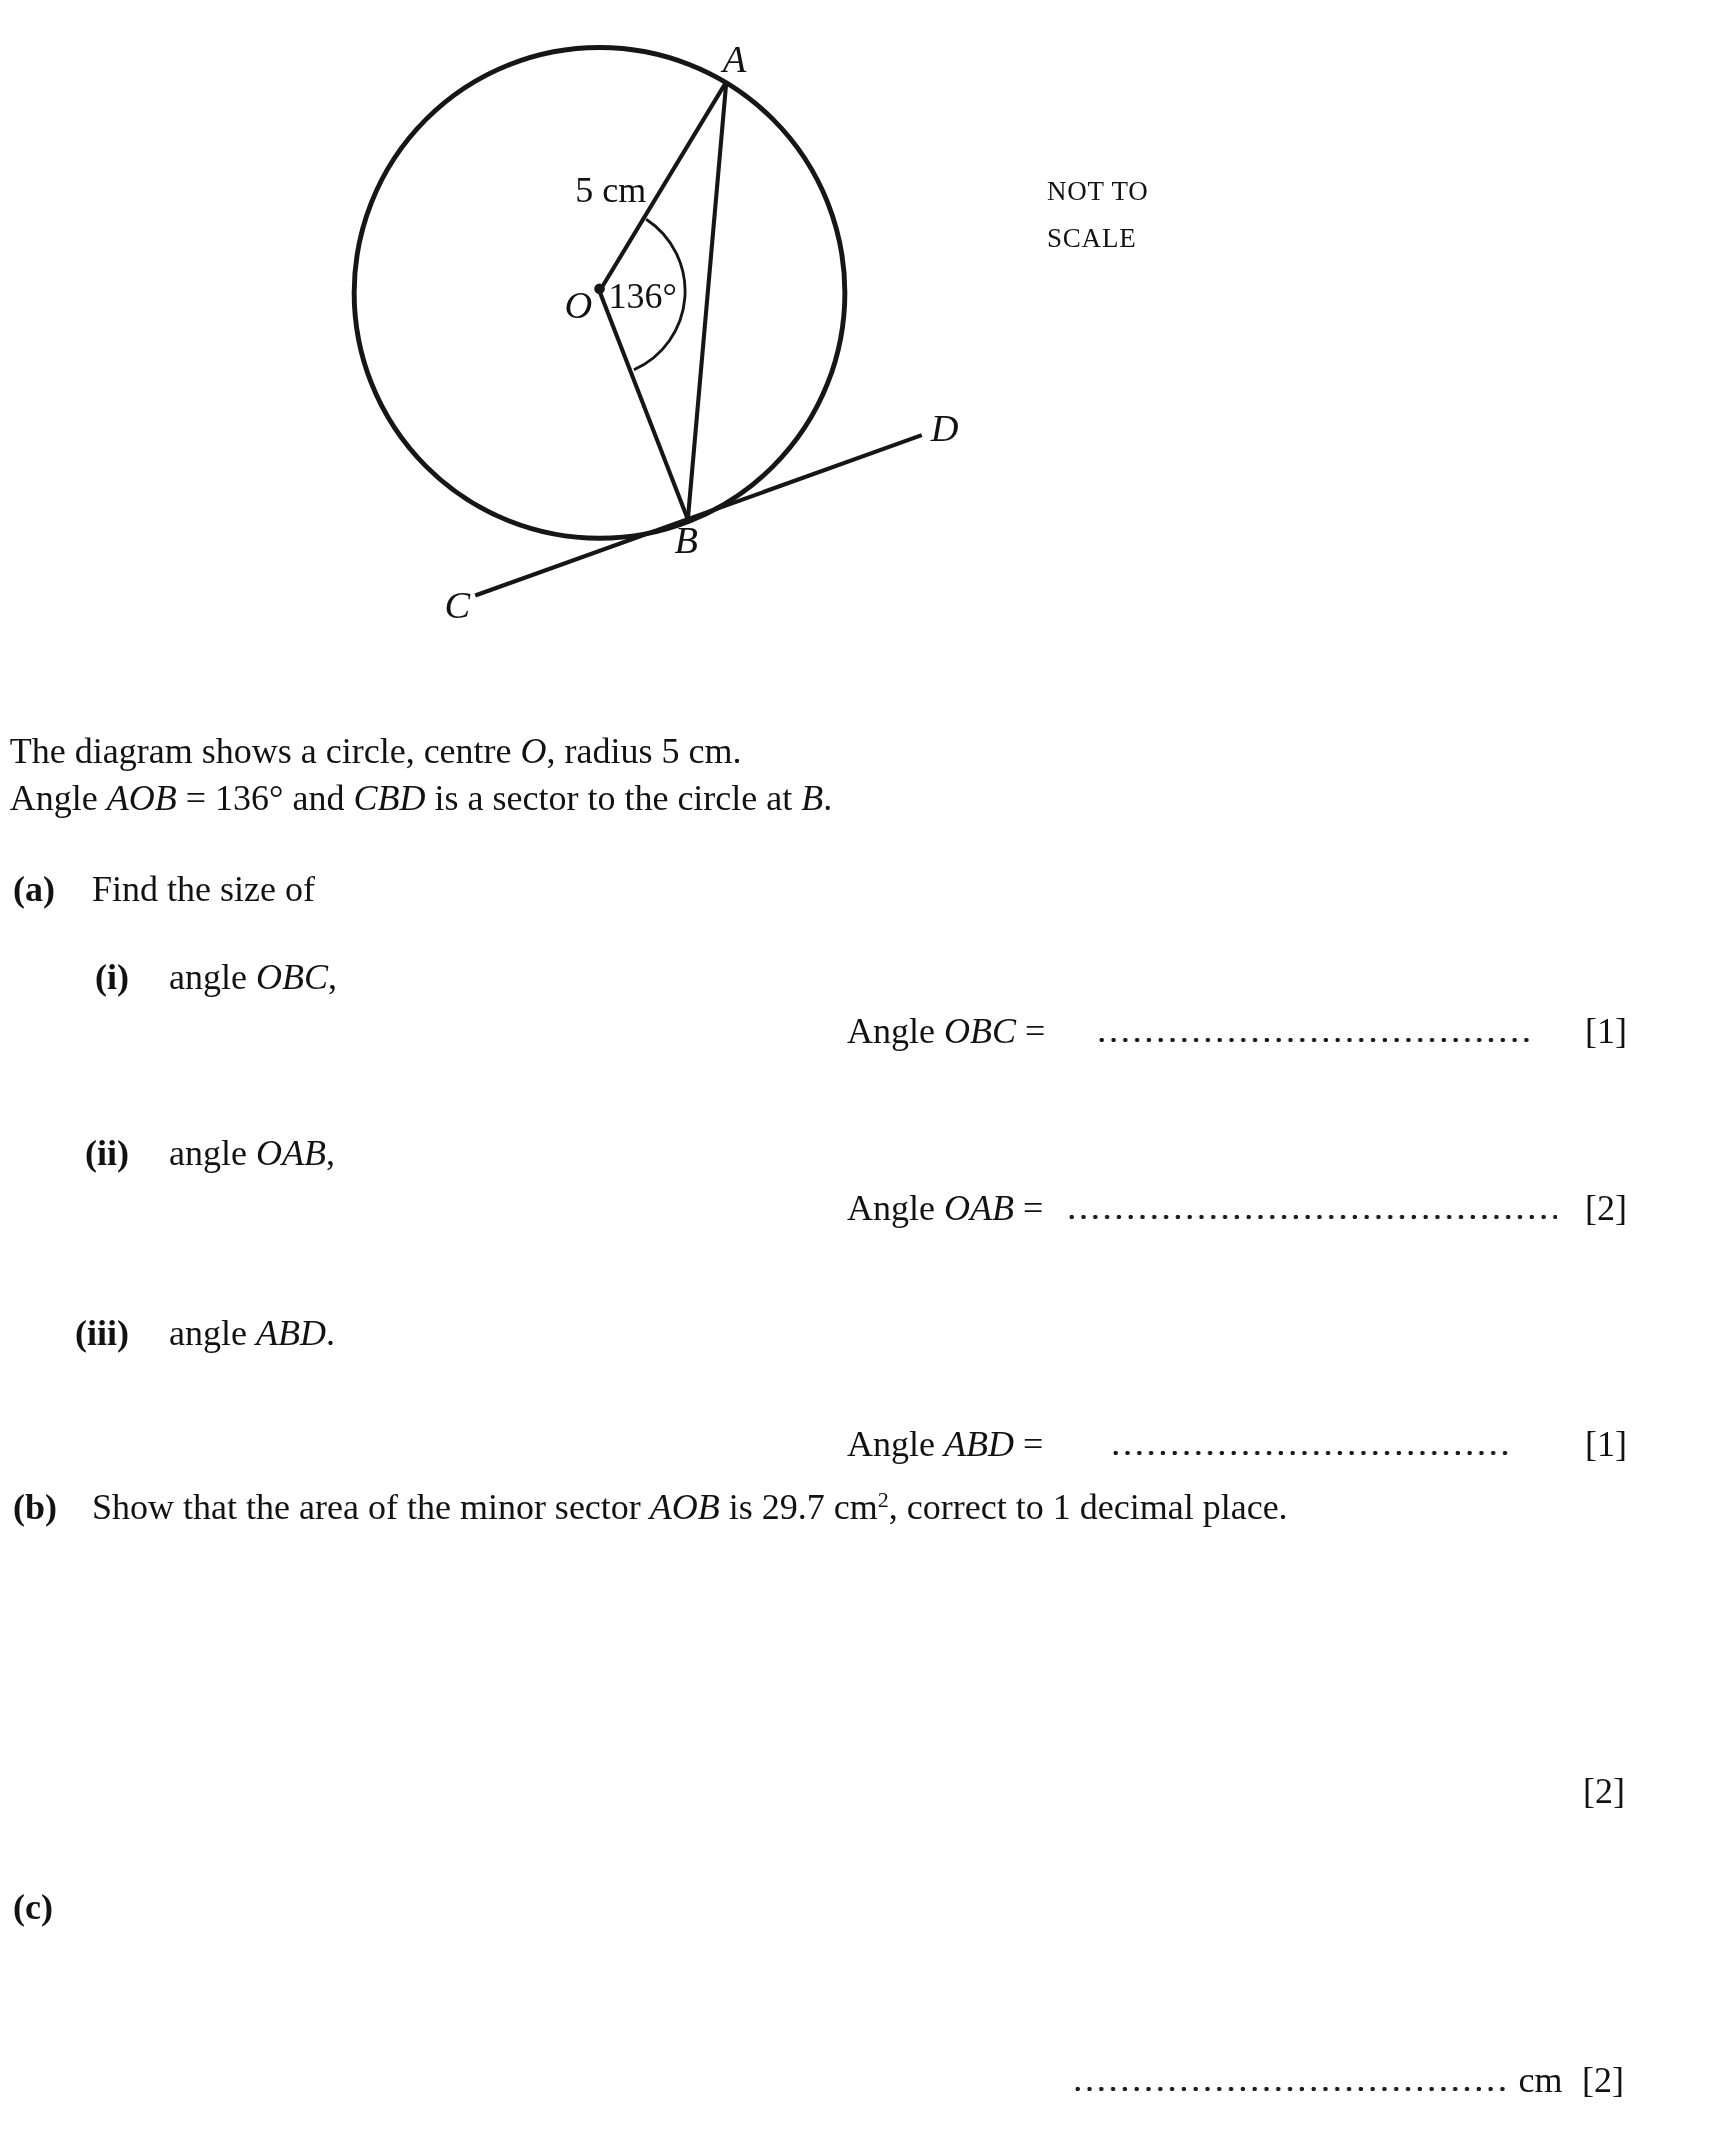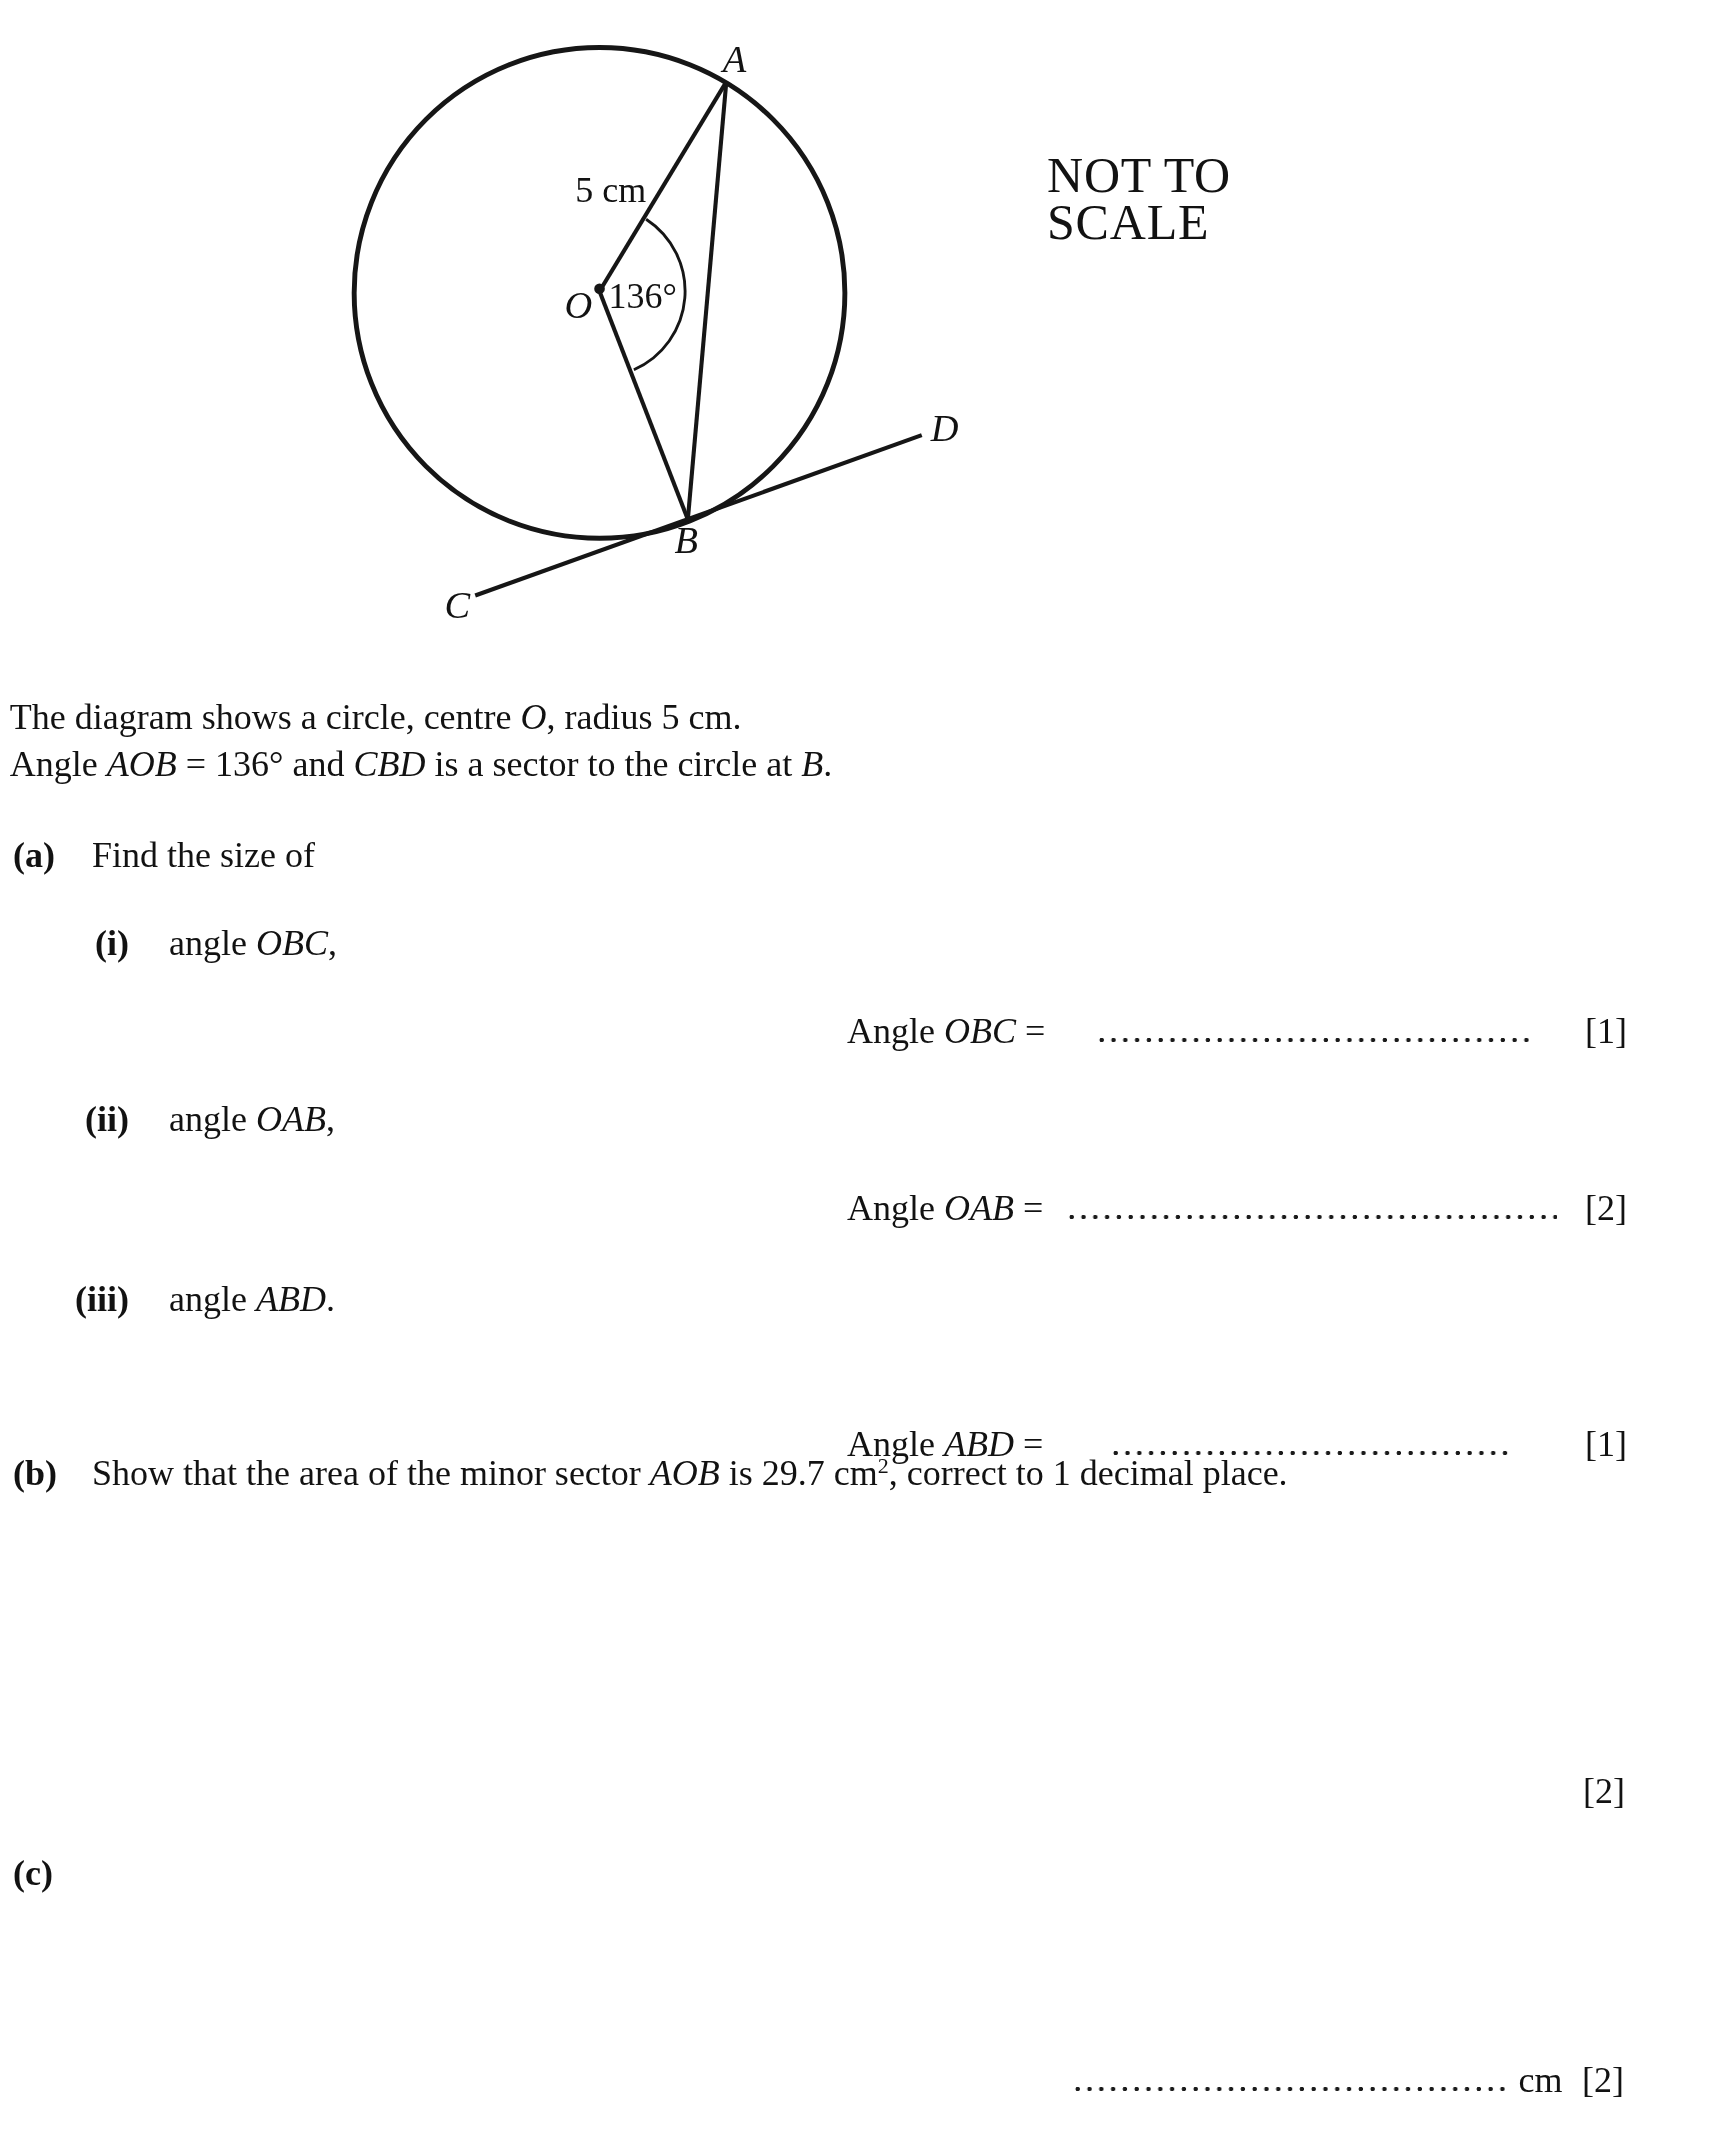--- a/index.html
+++ b/index.html
@@ -2,35 +2,35 @@
 <html style="font-size:13px"><head>
 <meta charset="utf-8">
 <style>
   html,body{margin:0;padding:0;}
   body{
     width:1719px;height:2151px;position:relative;background:#ffffff;
     font-family:"Liberation Serif", serif;font-size:36px;color:#121212;
     overflow:hidden;
   }
   .abs{position:absolute;}
-  .trow{position:absolute;left:0;width:1706px;height:38px;line-height:38px;white-space:nowrap;}
+  .trow{position:absolute;left:0;width:1706px;height:38px;line-height:38px;white-space:nowrap;margin-top:34px;}
   .plabel{position:absolute;font-weight:bold;}
   .rlabel{position:absolute;left:33px;width:96px;text-align:right;font-weight:bold;}
   .ptext{position:absolute;}
   .ansrow{position:absolute;left:847px;width:780px;height:38px;line-height:38px;display:flex;align-items:baseline;white-space:nowrap;}
   .leader{
     flex:1;height:38px;align-self:flex-start;
     background-image:radial-gradient(circle at 5.7px 28px, #1a1a1a 1.9px, rgba(0,0,0,0) 2.5px);
     background-size:11.8px 38px;background-repeat:repeat-x;
     margin:0 28px 0 23px;
   }
   .leader.tight{margin:0 13px 0 0;}
   .marks{white-space:nowrap;}
   sup{font-size:22px;line-height:0;vertical-align:12.3px;}
-  .nts{position:absolute;left:1047px;top:152px;font-size:50px;line-height:47px;letter-spacing:0.8px;}
+  .nts{position:absolute;left:1047px;top:168px;font-size:27px;line-height:47px;letter-spacing:0.8px;}
   svg.diagram{position:absolute;left:319px;top:16.4px;width:687px;height:647px;}
   svg .stroke{stroke:#161616;fill:none;}
   svg text{font-family:"Liberation Serif", serif;fill:#121212;}
   svg text.pt{font-size:47px;font-style:italic;text-anchor:middle;}
   svg text.meas{font-size:44px;font-style:normal;text-anchor:start;}
   svg text.end{text-anchor:end;}
 </style>
 </head>
 <body>
 

